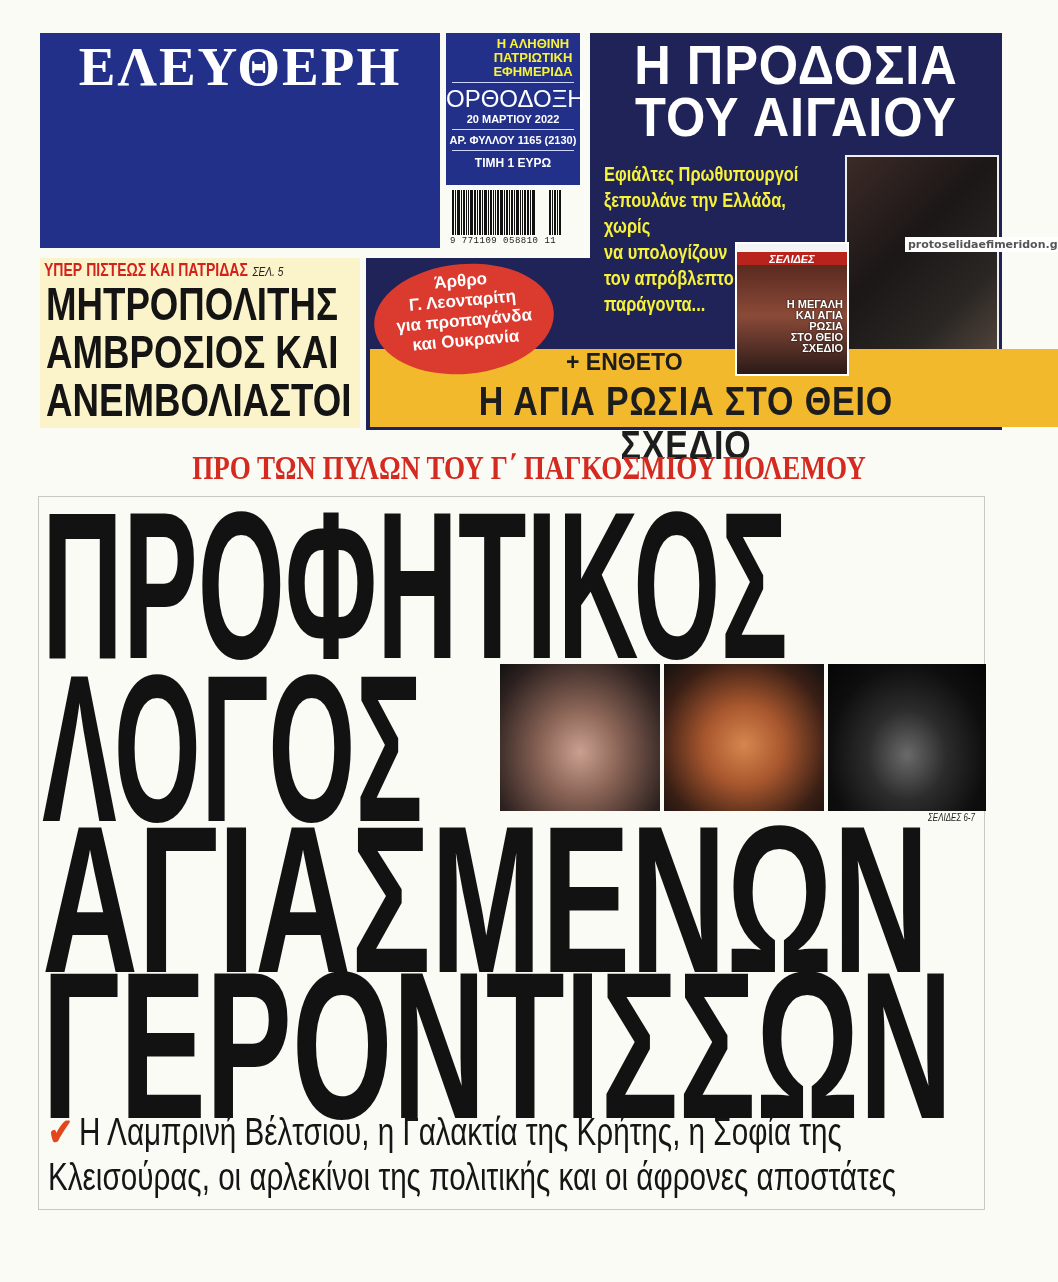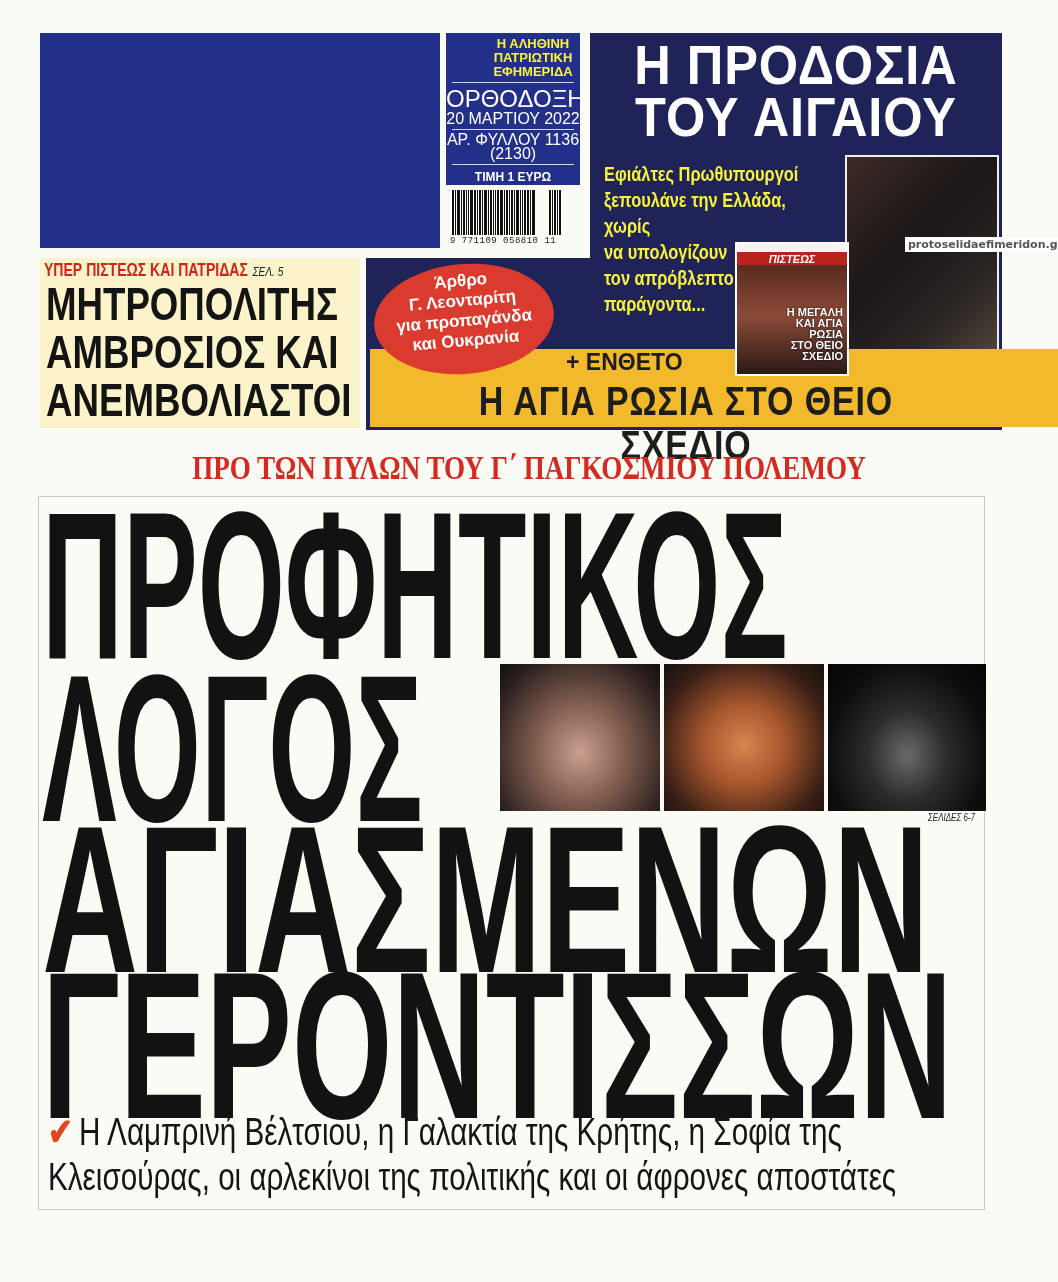--- a/index.html
+++ b/index.html
@@ -9,21 +9,21 @@
   
   #masthead { left:40px; top:33px; width:400px; height:215px; background:#23308a; }
   #mast-top { left:0; top:6px; width:400px; text-align:center; color:#fff; font-family:"Liberation Serif", serif; font-weight:bold; font-size:55px; letter-spacing:2px; line-height:1; }
   #mast-main { left:0; top:52px; width:400px; text-align:center; color:#f7f23a; font-family:"Liberation Serif", serif; font-weight:bold; font-size:175px; line-height:1; letter-spacing:6px; }
 
   
   #infobox { left:446px; top:33px; width:134px; height:152px; background:#23308a; color:#fff; text-align:center; }
   .info-tag { color:#f7f23a; font-weight:bold; font-size:13px; line-height:14px;padding-left:40px; }
   .info-rule { height:1px; background:#cfd4ff; margin:3px 6px; }
   .info-day { font-size:24px; line-height:26px; }
-  .info-small { font-size:16px; font-weight:normal; line-height:14px; }
+  .info-small { font-size:11px; font-weight:bold; line-height:14px; }
   .info-price { font-size:12px; font-weight:bold; line-height:18px; }
   #barcode { left:452px; top:190px; width:126px; height:45px; display:flex; gap:1px; }
   #barcode span { display:block; background:#111; height:100%; }
   #barcode-num { left:450px; top:236px; width:130px; font-family:"Liberation Mono", monospace; font-size:9px; color:#222; letter-spacing:0.5px; }
 
   
   #rightbox { left:590px; top:33px; width:412px; height:397px; background:#1f2357; }
   #right-title { left:0; top:6px; width:412px; text-align:center; color:#fff; font-weight:bold; font-size:55px; line-height:52px; letter-spacing:1px; font-family:"Liberation Sans", sans-serif; transform:scaleX(0.92); transform-origin:center; }
   #right-sub { left:14px; top:128px; width:240px; color:#f7f23a; font-size:20px; line-height:26px; font-weight:bold; transform:scaleX(0.82); transform-origin:left; }
   #photo-pm { left:845px; top:155px; width:150px; height:218px; background:linear-gradient(135deg,#3c2a28 0%,#1b1716 40%,#2a2624 70%,#5b4b40 100%); border:2px solid #eee; }
@@ -68,32 +68,33 @@
   #deck { left:48px; top:1110px; width:940px; color:#151515; font-size:38px; line-height:45px; transform:scaleX(0.78); transform-origin:left top; white-space:nowrap; }
   #check-icon { color:#e2471c; font-weight:bold; margin-right:8px; }
 
   
   #watermark { left:905px; top:237px; background:#fff; color:#555; font-weight:bold; font-size:11px; padding:1px 3px; font-family:"DejaVu Sans", sans-serif; }
 </style>
 </head>
 <body>
 
 <div id="masthead" class="abs">
+  <div id="mast-top" class="abs">ΕΛΕΥΘΕΡΗ</div>
 </div>
 
 <div id="infobox" class="abs">
   <div style="height:4px"></div>
   <div class="info-tag">Η ΑΛΗΘΙΝΗ</div>
   <div class="info-tag">ΠΑΤΡΙΩΤΙΚΗ</div>
   <div class="info-tag">ΕΦΗΜΕΡΙΔΑ</div>
   <div class="info-rule"></div>
   <div class="info-day">ΟΡΘΟΔΟΞΗ</div>
   <div class="info-small">20 ΜΑΡΤΙΟΥ 2022</div>
   <div class="info-rule"></div>
-  <div class="info-small">ΑΡ. ΦΥΛΛΟΥ  1136 (2130)</div>
+  <div class="info-small">ΑΡ. ΦΥΛΛΟΥ  1165 (2130)</div>
   <div class="info-rule"></div>
   <div class="info-price">ΤΙΜΗ 1 ΕΥΡΩ</div>
 </div>
 <div id="barcode" class="abs">
   <span style="width:2px"></span>
     <span style="width:1px"></span>
     <span style="width:3px"></span>
     <span style="width:1px"></span>
     <span style="width:2px"></span>
     <span style="width:1px"></span>
@@ -147,22 +148,22 @@
 <div id="photo-pm" class="abs"></div>
 
 <div id="mid-blue" class="abs"></div>
 
 <div id="insert-band" class="abs">
   <div id="insert-plus" class="abs">+ ΕΝΘΕΤΟ</div>
   <div id="insert-title" class="abs">Η ΑΓΙΑ ΡΩΣΙΑ ΣΤΟ ΘΕΙΟ ΣΧΕΔΙΟ</div>
 </div>
 
 <div id="photo-mag" class="abs">
-  <div id="mag-mast" class="abs">ΠΙΣΤΕΩΣ</div>
-  <div class="abs" style="right:4px; bottom:12px;margin-left:48px;">
+  <div id="mag-mast" class="abs">ΣΕΛΙΔΕΣ</div>
+  <div class="abs" style="right:4px; bottom:20px;margin-left:48px;">
     <div class="mag-text">Η ΜΕΓΑΛΗ</div>
     <div class="mag-text">ΚΑΙ ΑΓΙΑ ΡΩΣΙΑ</div>
     <div class="mag-text">ΣΤΟ ΘΕΙΟ ΣΧΕΔΙΟ</div>
   </div>
 </div>
 
 <div id="ellipse" class="abs">
   <div>Άρθρο</div>
   <div>Γ. Λεονταρίτη</div>
   <div>για προπαγάνδα</div>

